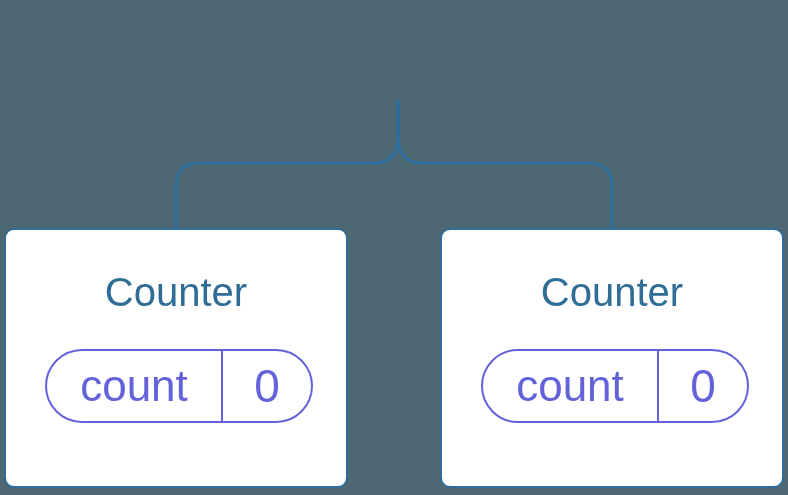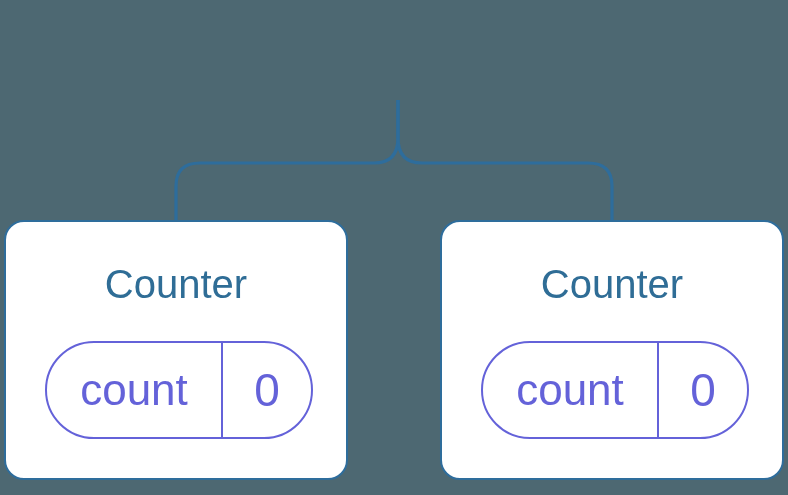--- a/index.html
+++ b/index.html
@@ -47,43 +47,43 @@
     height: 495px;
     z-index: 1;
   }
   .connectors path {
     fill: none;
     stroke: var(--line_blue);
     stroke-width: 3.2;
   }
   .card {
     position: absolute;
-    top: 220px;
+    top: 228px;
     width: 344px;
     height: 260px;
     background: var(--card_bg);
     border: 2.5px solid var(--line_blue);
-    border-radius: 20px;
+    border-radius: 10px;
     z-index: 2;
   }
   .card-left  { left: 4px; }
   .card-right { left: 440px; }
   .card-title {
     margin-top: 40px;
     text-align: center;
     font-size: 40px;
     font-weight: 500;
     color: var(--text_blue);
   }
   .pill {
     position: absolute;
     left: 39px;
     top: 119px;
     width: 268px;
-    height: 98px;
+    height: 74px;
     border: 2px solid var(--purple);
     border-radius: 49px;
     display: flex;
     align-items: stretch;
     color: var(--purple);
   }
   .pill-key {
     width: 174px;
     display: flex;
     align-items: center;

